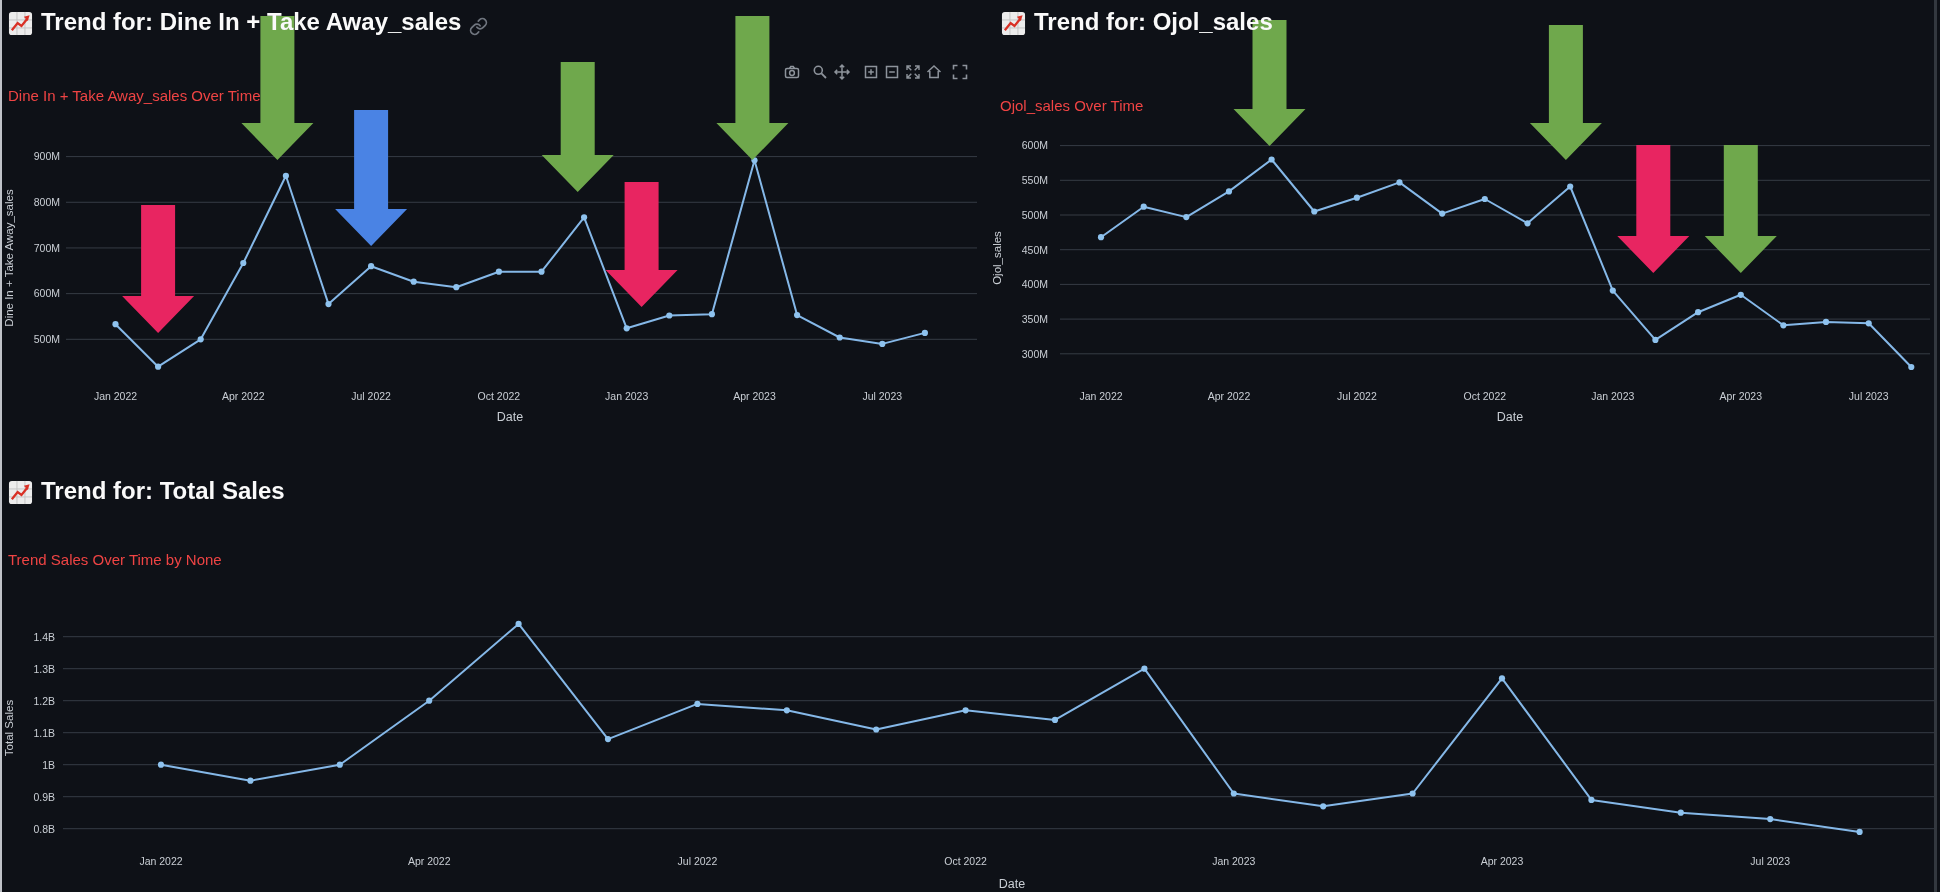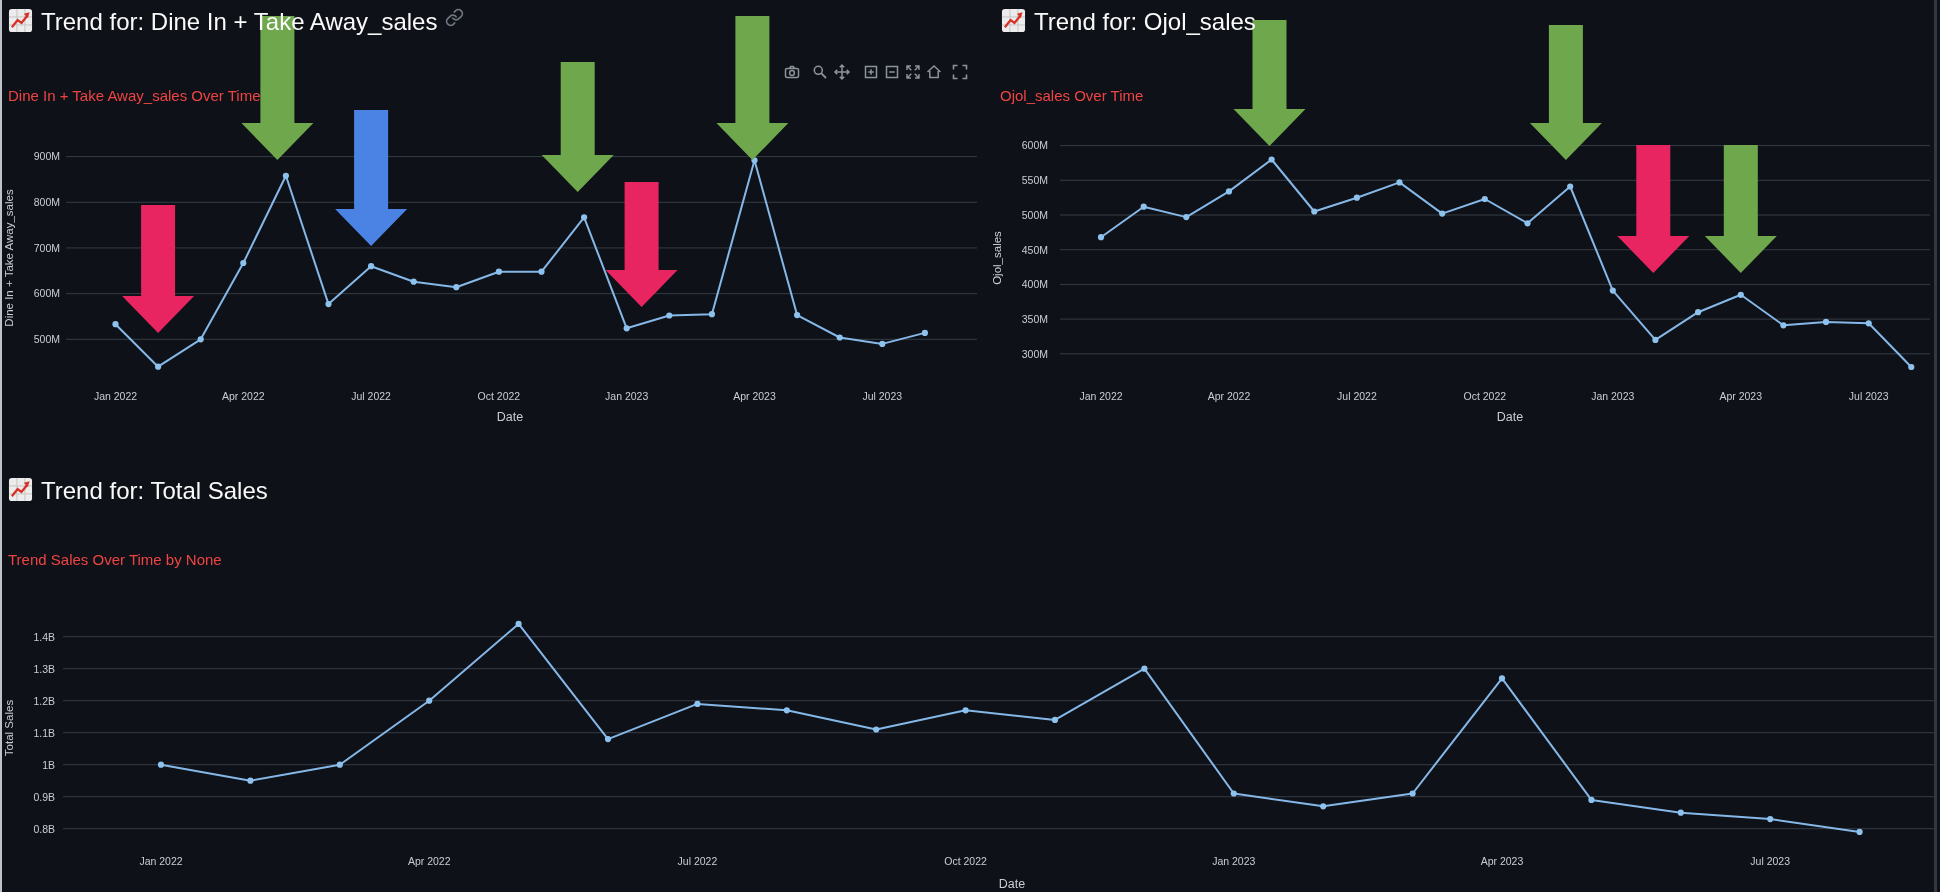--- a/index.html
+++ b/index.html
@@ -1,20 +1,20 @@
 <!DOCTYPE html>
 <html><head>
 <meta charset="utf-8">
 <style>
   html,body{margin:0;padding:0;background:#0e1117;width:1940px;height:892px;overflow:hidden;
             font-family:"Liberation Sans",sans-serif;}
   .stage{position:relative;width:1940px;height:892px;background:#0e1117;}
   #canvas{position:absolute;left:0;top:0;z-index:1;}
-  .hdr{position:absolute;z-index:3;display:flex;align-items:flex-start;gap:8px;color:#fafafa;
-       font-weight:400;font-size:24px;white-space:nowrap;}
+  .hdr{position:absolute;z-index:3;display:flex;align-items:flex-end;gap:8px;color:#fafafa;
+       font-weight:700;font-size:24px;white-space:nowrap;}
   .hdr .emoji{flex:0 0 auto;}
   .sub{position:absolute;z-index:2;color:#ef4444;font-weight:400;font-size:15px;white-space:nowrap;}
   .edge-left{position:absolute;left:0;top:0;width:2px;height:892px;background:#bfc2c8;z-index:5;}
   .edge-right{position:absolute;left:1934px;top:0;width:3px;height:892px;background:#33383f;z-index:5;}
   svg text{font-family:"Liberation Sans",sans-serif;}
 </style>
 </head>
 <body>
 
 <div class="stage">
@@ -225,15 +225,15 @@
     <svg class="emoji" width="25" height="25" viewBox="0 0 26 26">
       <rect x="1" y="1" width="24" height="24" rx="3" fill="#ececec"></rect>
       <path d="M1 9.3h24M1 17.6h24M9.3 1v24M17.6 1v24" stroke="#c3c3c3" stroke-width="1" fill="none"></path>
       <polyline points="4,20 10,12.5 14,15.5 20.5,7.5" stroke="#d93025" stroke-width="2.4" fill="none"></polyline>
       <polygon points="16.5,6 22.5,4.5 20.5,10.5" fill="#d93025"></polygon>
     </svg>
     <span class="title">Trend for: Total Sales</span>
   </div>
 
   <div class="sub" style="left:8px;top:87px;">Dine In + Take Away_sales Over Time</div>
-  <div class="sub" style="left:1000px;top:87px;text-align:right;">Ojol_sales Over Time</div>
+  <div class="sub" style="left:1000px;top:97px;text-align:right;">Ojol_sales Over Time</div>
   <div class="sub" style="left:8px;top:551px;">Trend Sales Over Time by None</div>
 </div>
 
 </body></html>

